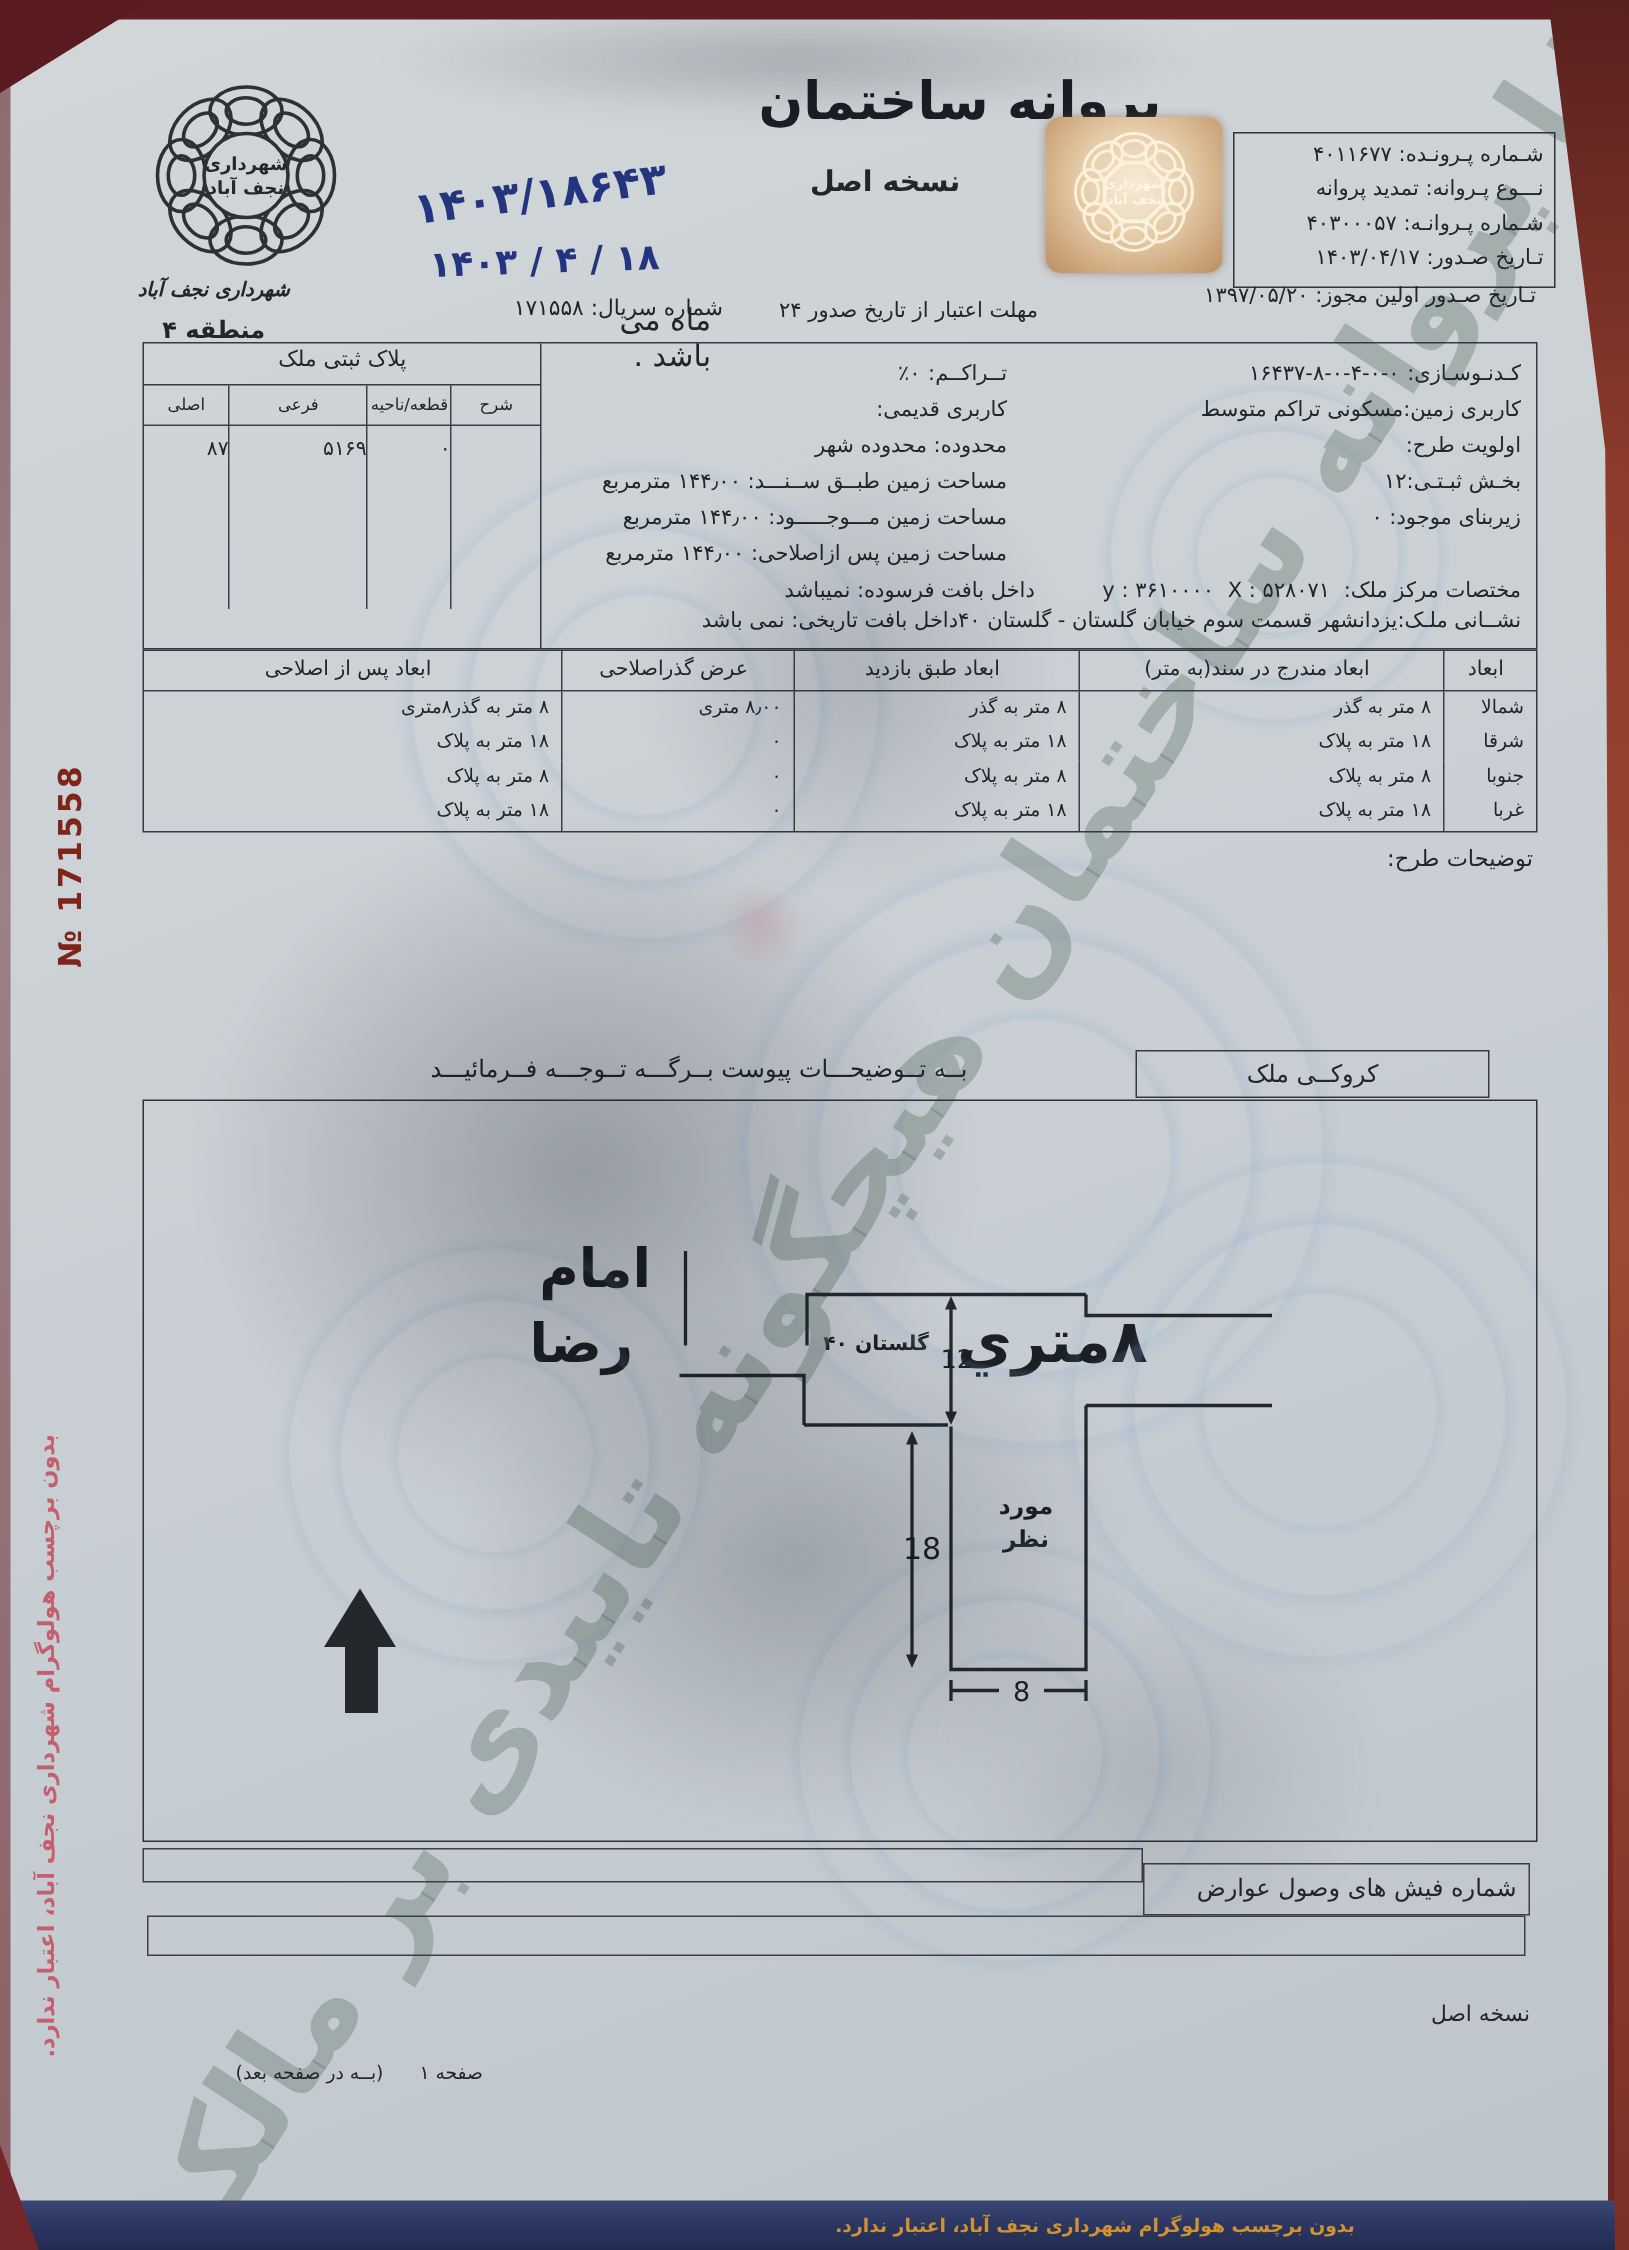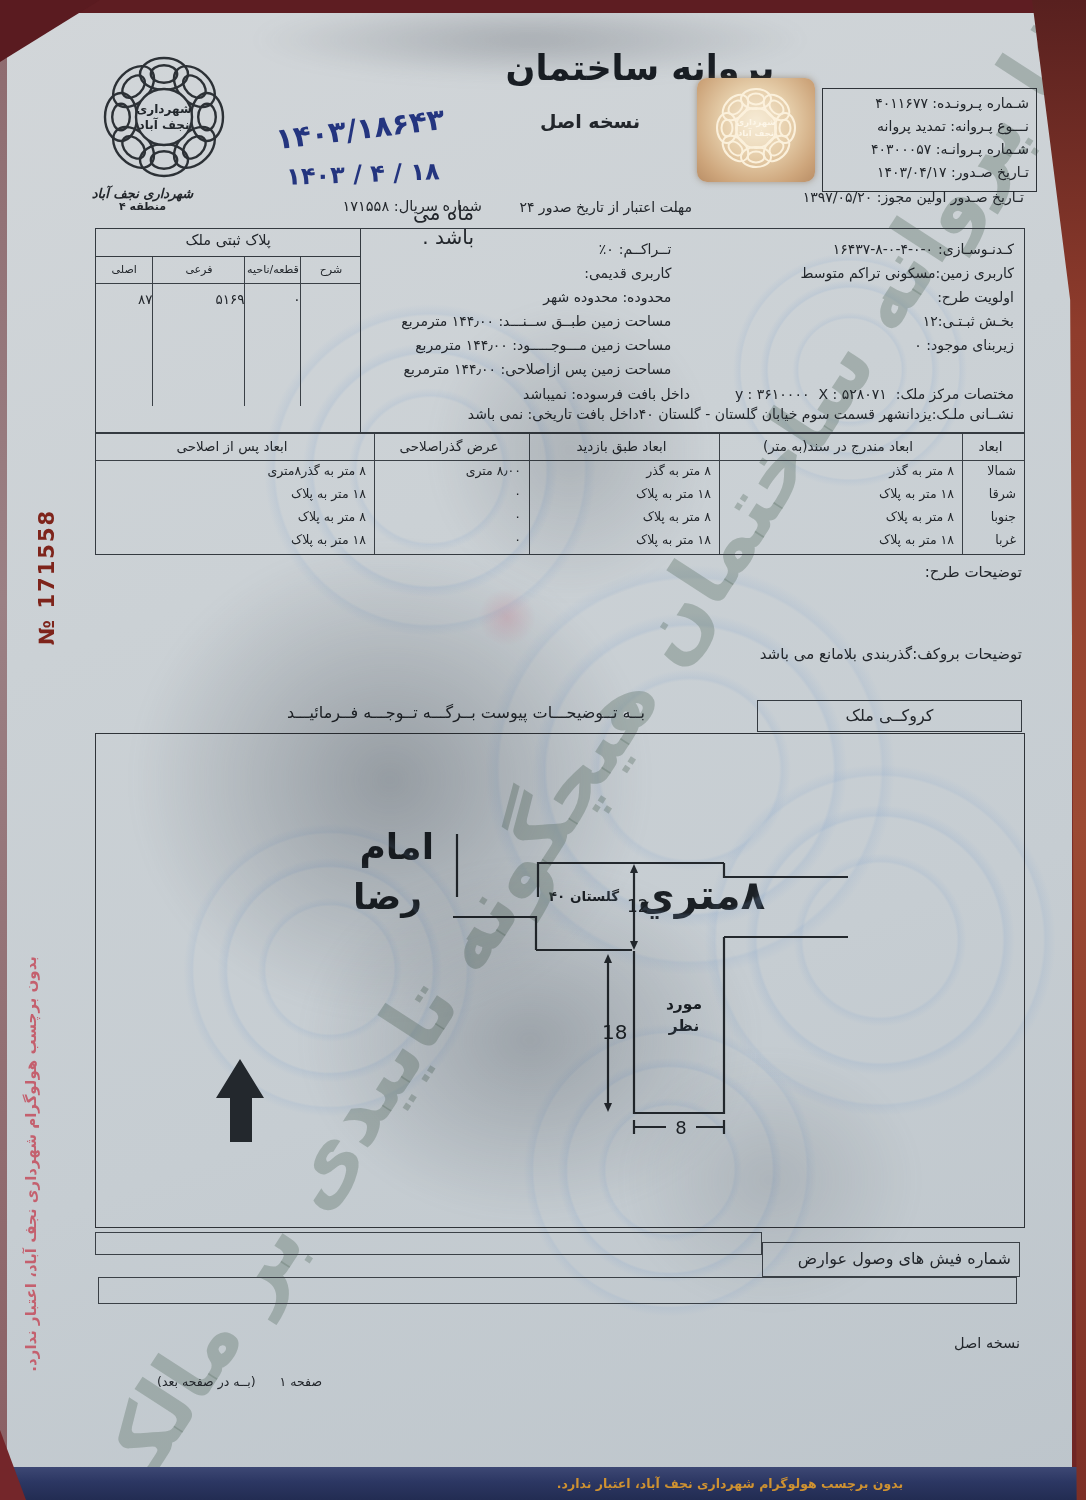--- a/index.html
+++ b/index.html
@@ -14,21 +14,21 @@
     radial-gradient(circle,transparent 30%,rgba(125,160,205,.15) 31%,transparent 34%,transparent 48%,rgba(125,160,205,.17) 49%,transparent 53%,transparent 64%,rgba(125,160,205,.14) 65%,transparent 69%,transparent 78%,rgba(125,160,205,.16) 79%,transparent 84%);}
   #wm-diag{left:-405px;top:695px;width:2000px;z-index:2;text-align:center;
     transform:rotate(-57deg);font-size:84px;font-weight:bold;letter-spacing:3px;
     color:rgba(102,122,112,0.40);white-space:nowrap;}
   .txt{z-index:3;}
   .ltr{direction:ltr;unicode-bidi:bidi-override;}
   #title{left:400px;top:48px;width:480px;text-align:center;font-size:35px;font-weight:bold;color:#191e24;}
   #subtitle{left:480px;top:110px;width:220px;text-align:center;font-size:19px;font-weight:bold;}
   #logo{left:95px;top:48px;width:138px;height:138px;}
   #muni-name{left:55px;top:186px;width:175px;text-align:center;font-size:13px;font-weight:bold;font-style:italic;}
-  #district{left:55px;top:200px;width:175px;text-align:center;font-size:11px;font-weight:bold;}
+  #district{left:55px;top:210px;width:175px;text-align:center;font-size:16px;font-weight:bold;}
   #secr-box{left:225px;top:128px;width:274px;height:63px;border:1.6px solid #2e3338;}
   .secr-line{position:absolute;right:6px;font-size:14.5px;}
   #hand-no{left:230px;top:112px;width:260px;z-index:4;transform:rotate(-7deg);
     font-size:29px;font-weight:bold;letter-spacing:3px;color:#24357f;text-align:center;}
   #hand-date{left:268px;top:160px;width:190px;z-index:4;transform:rotate(-2deg);
     font-size:24px;font-weight:bold;letter-spacing:2px;color:#24357f;text-align:center;}
   #serial-line{left:237px;top:198px;width:245px;font-size:14.5px;text-align:right;}
   #holo{left:697px;top:78px;width:118px;height:104px;border-radius:10px;
     background:radial-gradient(circle at 50% 42%,#f4e8d2 0%,#e5cda9 42%,#cda57b 78%,#b98e66 100%);
     box-shadow:0 0 6px rgba(120,90,60,.5);}
@@ -51,21 +51,21 @@
   .pc:nth-child(4n){border-left:none;}
   .ph{border-bottom:1.3px solid #3a4046;font-size:11px;text-align:center;padding-top:6px;}
   .pv{font-size:13.5px;text-align:right;padding-top:7px;}
   #dims{left:95px;top:433px;width:930px;height:122px;border:1.6px solid #343a40;box-sizing:border-box;
     display:grid;grid-template-columns:62px 243px 190px 155px 1fr;grid-template-rows:27px 23px 23px 23px 1fr;}
   .dc{border-left:1.2px solid #3a4046;padding:2px 8px 0 2px;font-size:12.5px;text-align:right;white-space:nowrap;overflow:hidden;}
   .dc5{border-left:none;}
   .dh{border-bottom:1.3px solid #3a4046;font-size:13.5px;text-align:center;padding-top:4px;}
   #plan-note{left:700px;top:563px;width:322px;text-align:right;font-size:15px;}
   #brokaf-note{left:620px;top:645px;width:402px;text-align:right;font-size:15px;}
-  #kroki-box{left:757px;top:700px;width:265px;height:32px;border:1.6px solid #343a40;box-sizing:border-box;
+  #kroki-box{left:757px;top:700px;width:236px;height:32px;border:1.6px solid #343a40;box-sizing:border-box;
     text-align:center;font-size:16px;padding-top:5px;}
   #attach-note{left:180px;top:703px;width:572px;text-align:center;font-size:16px;}
   #sketch{left:95px;top:733px;width:930px;height:495px;border:1.7px solid #2f3338;box-sizing:border-box;}
   .sk-txt{position:absolute;font-weight:bold;color:#1b2025;}
   #imam1{left:322px;top:826px;width:112px;text-align:right;font-size:36px;}
   #imam2{left:310px;top:876px;width:112px;text-align:right;font-size:36px;}
   #golestan{left:540px;top:888px;width:88px;text-align:center;font-size:13.5px;}
   #street8{left:638px;top:872px;font-size:40px;}
   #plot-label{left:653px;top:993px;width:62px;text-align:center;font-size:15.5px;line-height:22px;}
   #fees-rowa{left:95px;top:1232px;width:667px;height:23px;border:1.4px solid #3a4046;box-sizing:border-box;}
@@ -258,21 +258,20 @@
     <div class="dc dc5">۸ متر به پلاک</div>
 
     <div class="dc">غربا</div>
     <div class="dc">۱۸ متر به پلاک</div>
     <div class="dc">۱۸ متر به پلاک</div>
     <div class="dc">۰</div>
     <div class="dc dc5">۱۸ متر به پلاک</div>
   </div>
 
   <div id="plan-note" class="abs txt">توضیحات طرح:</div>
-  <div id="brokaf-note" class="abs txt">توضیحات بروکف:گذربندی بلامانع می باشد</div>
   <div id="kroki-box" class="abs txt">کروکــی ملک</div>
   <div id="attach-note" class="abs txt">بــه تــوضیحـــات پیوست بــرگـــه تــوجـــه فــرمائیـــد</div>
 
   <div id="sketch" class="abs txt">
     <svg width="928" height="492" viewBox="0 0 928 492">
       <g stroke="#23282d" stroke-width="2.2" fill="none">
         <path d="M361,100 L361,163"></path>
         <path d="M357,183 H440 V216"></path>
         <path d="M442,163 V129 H628"></path>
         <path d="M440,216 H536"></path>

